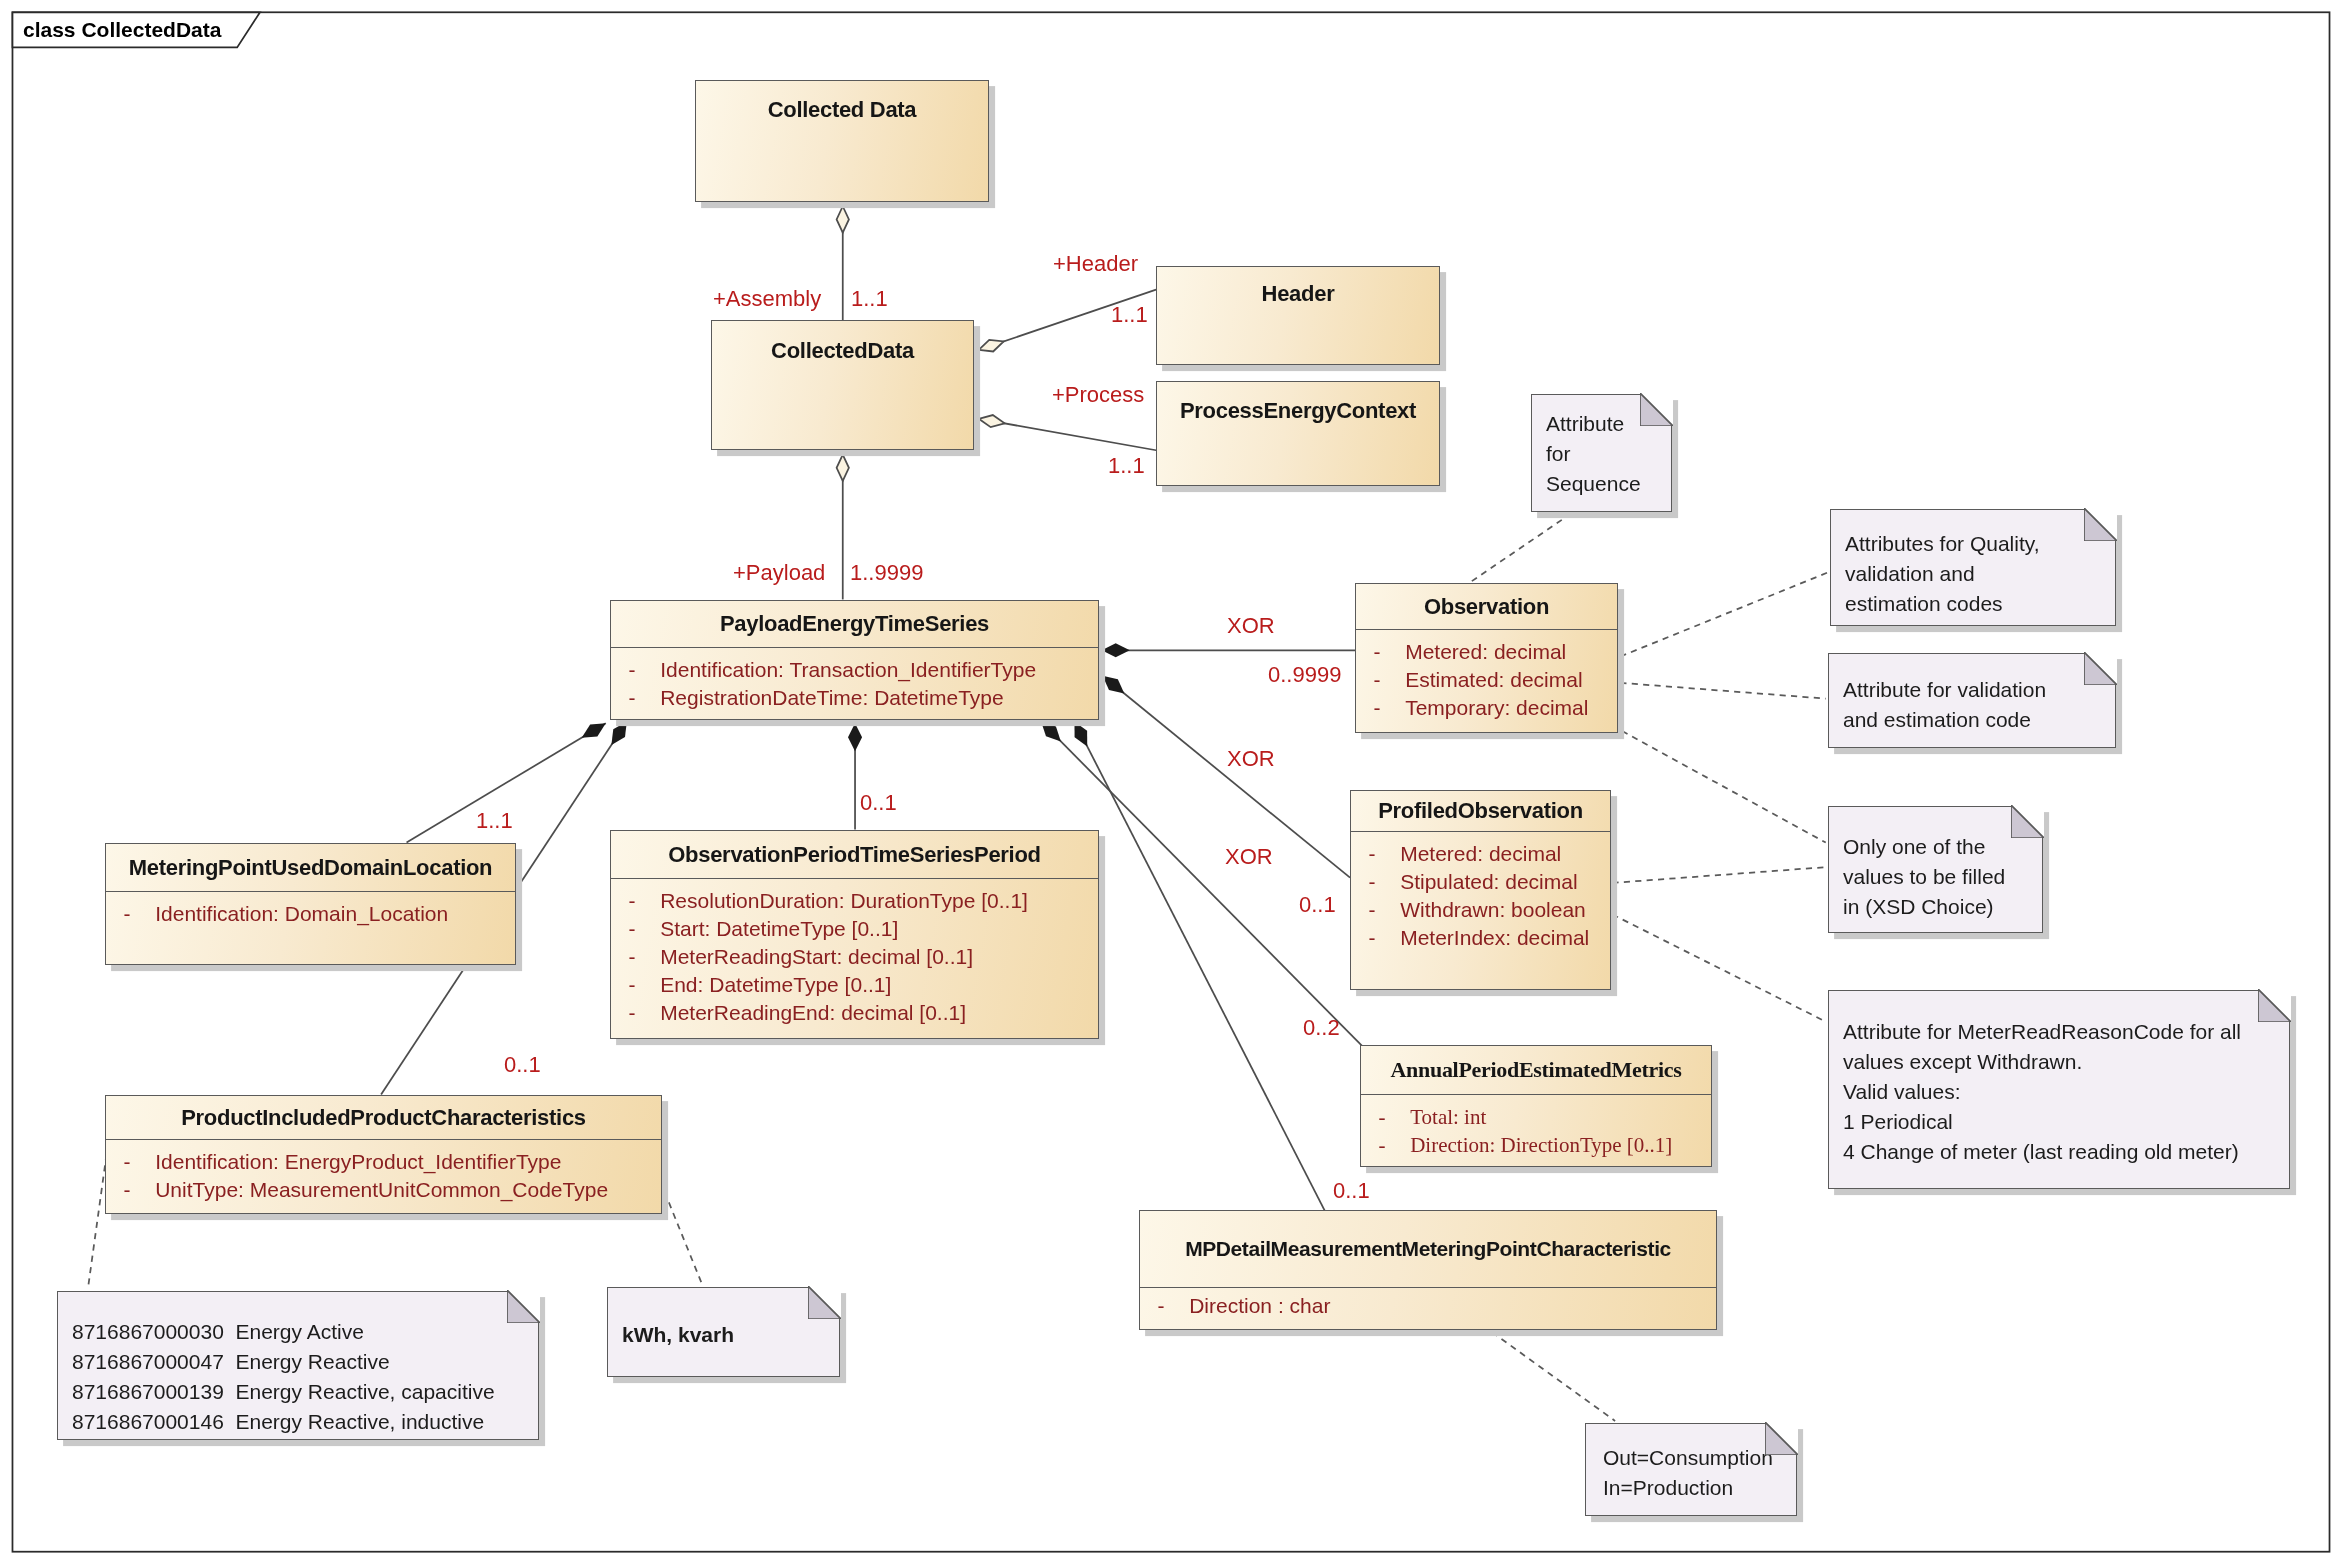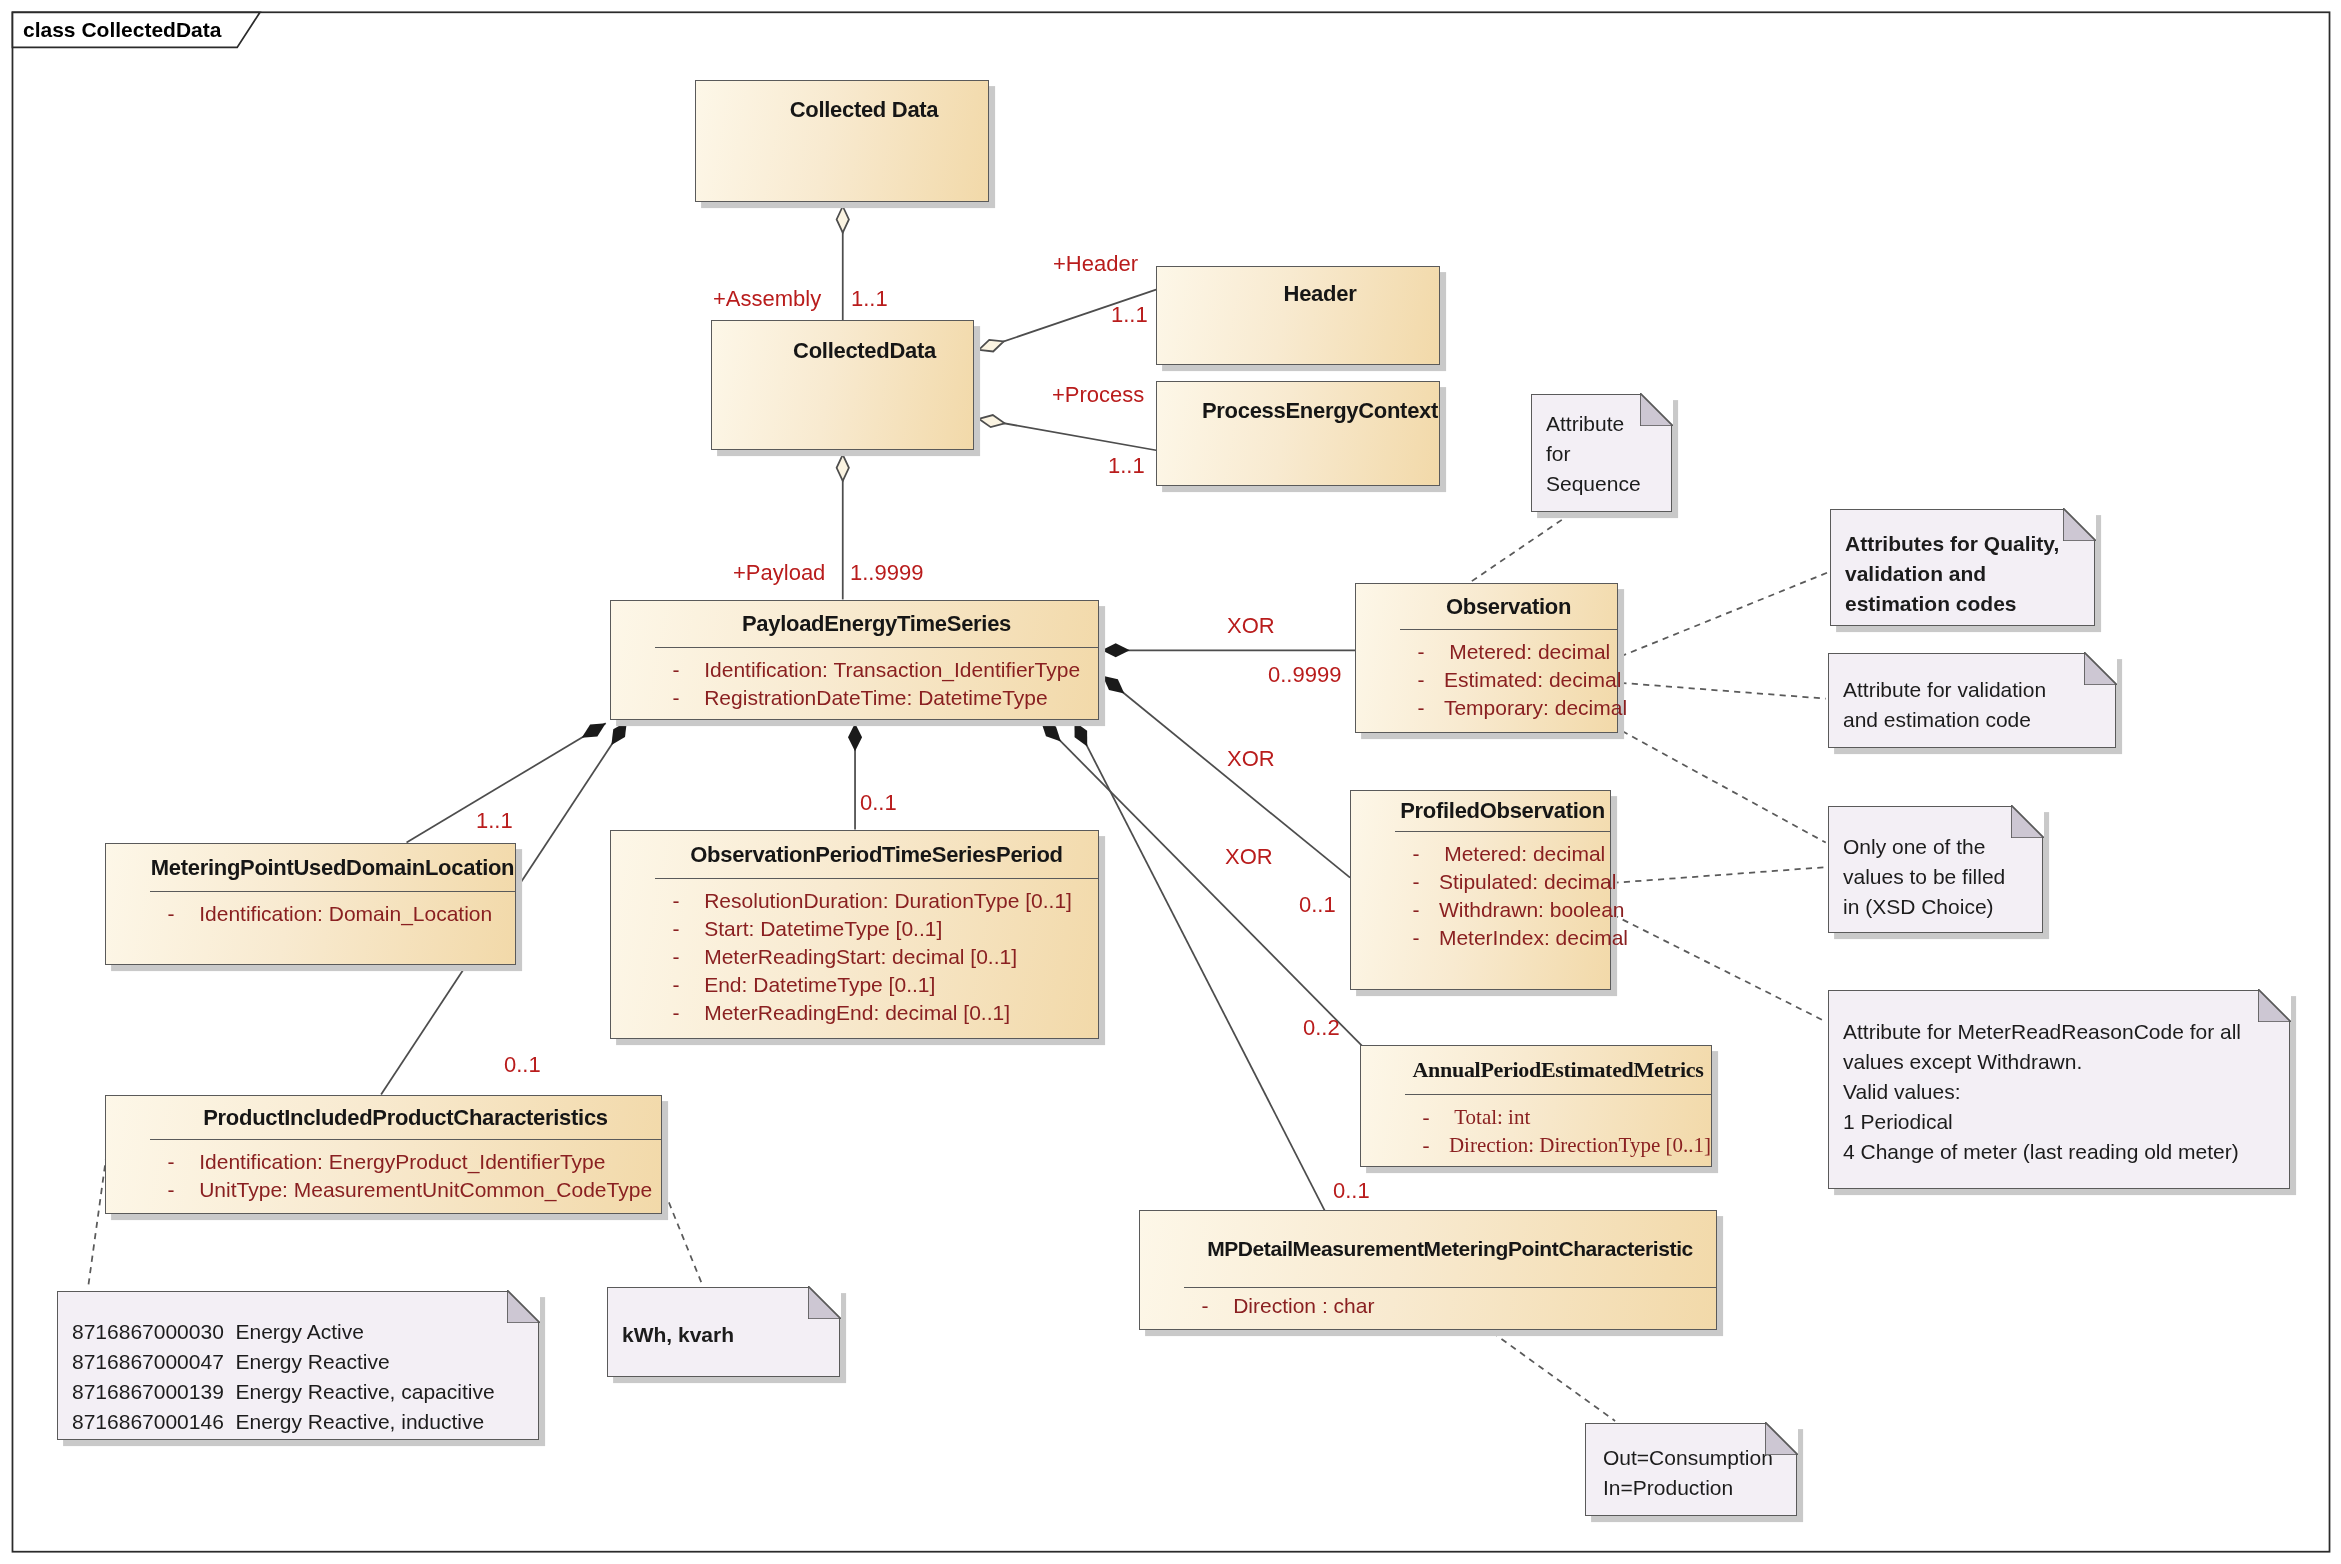--- a/index.html
+++ b/index.html
@@ -2,21 +2,21 @@
 <html style="font-size:14px"><head>
 <meta charset="utf-8">
 <style>
   html,body{margin:0;padding:0;background:#fff;}
   .canvas{position:relative;width:2342px;height:1564px;background:#ffffff;
           font-family:"Liberation Sans",sans-serif;overflow:hidden;}
   svg.layer{position:absolute;left:0;top:0;}
   
   .cls{position:absolute;border:1.8px solid #5a5a5a;
        background:linear-gradient(100deg,#fdf7e8 0%,#f8ead0 45%,#f2d9a9 100%);
-       box-shadow:6.1px 6.1px 0 #c9c9c9;box-sizing:border-box;padding-left:44px;}
+       box-shadow:6.1px 6.1px 0 #c9c9c9;box-sizing:border-box;}
   .cls-title{display:flex;align-items:center;justify-content:center;
        font-weight:bold;font-size:22px;color:#161616;letter-spacing:-0.3px;white-space:nowrap;}
   .cls-title.tight{font-size:21px;letter-spacing:-0.4px;}
   .cls-attrs{border-top:1.8px solid #5a5a5a;padding-top:8px;}
   .attr{display:flex;line-height:28px;font-size:21px;color:#8a2021;padding-left:17.6px;white-space:nowrap;}
   .attr .am{width:12.3px;color:#8a2021;}
   .attr .at{margin-left:19.3px;}
   
   .note{position:absolute;border:1.8px solid #5a5a5a;background:#f3eff5;
         box-shadow:6.1px 6.1px 0 #c9c9c9;box-sizing:border-box;
@@ -224,21 +224,21 @@
         <polygon points="0,0 38,0 38,38" fill="#ffffff"></polygon>
         <polygon points="0,0 38,38 0,38" fill="#cdc7d3" stroke="#5a5a5a" stroke-width="2"></polygon>
       </svg>
     <div class="note-body" style="padding-top:14px;">
       <div class="note-line">Attribute</div>
       <div class="note-line">for</div>
       <div class="note-line">Sequence</div>
     </div>
   </div>
 
-  <div class="note" style="left:1830px;top:509px;width:265px;height:117px;font-weight:bold;">
+  <div class="note" style="left:1830px;top:509px;width:286px;height:117px;">
     <svg class="note-fold" viewBox="0 0 38 38">
         <polygon points="0,0 38,0 38,38" fill="#ffffff"></polygon>
         <polygon points="0,0 38,38 0,38" fill="#cdc7d3" stroke="#5a5a5a" stroke-width="2"></polygon>
       </svg>
     <div class="note-body" style="padding-top:19.3px;">
       <div class="note-line">Attributes for Quality,</div>
       <div class="note-line">validation and</div>
       <div class="note-line">estimation codes</div>
     </div>
   </div>

